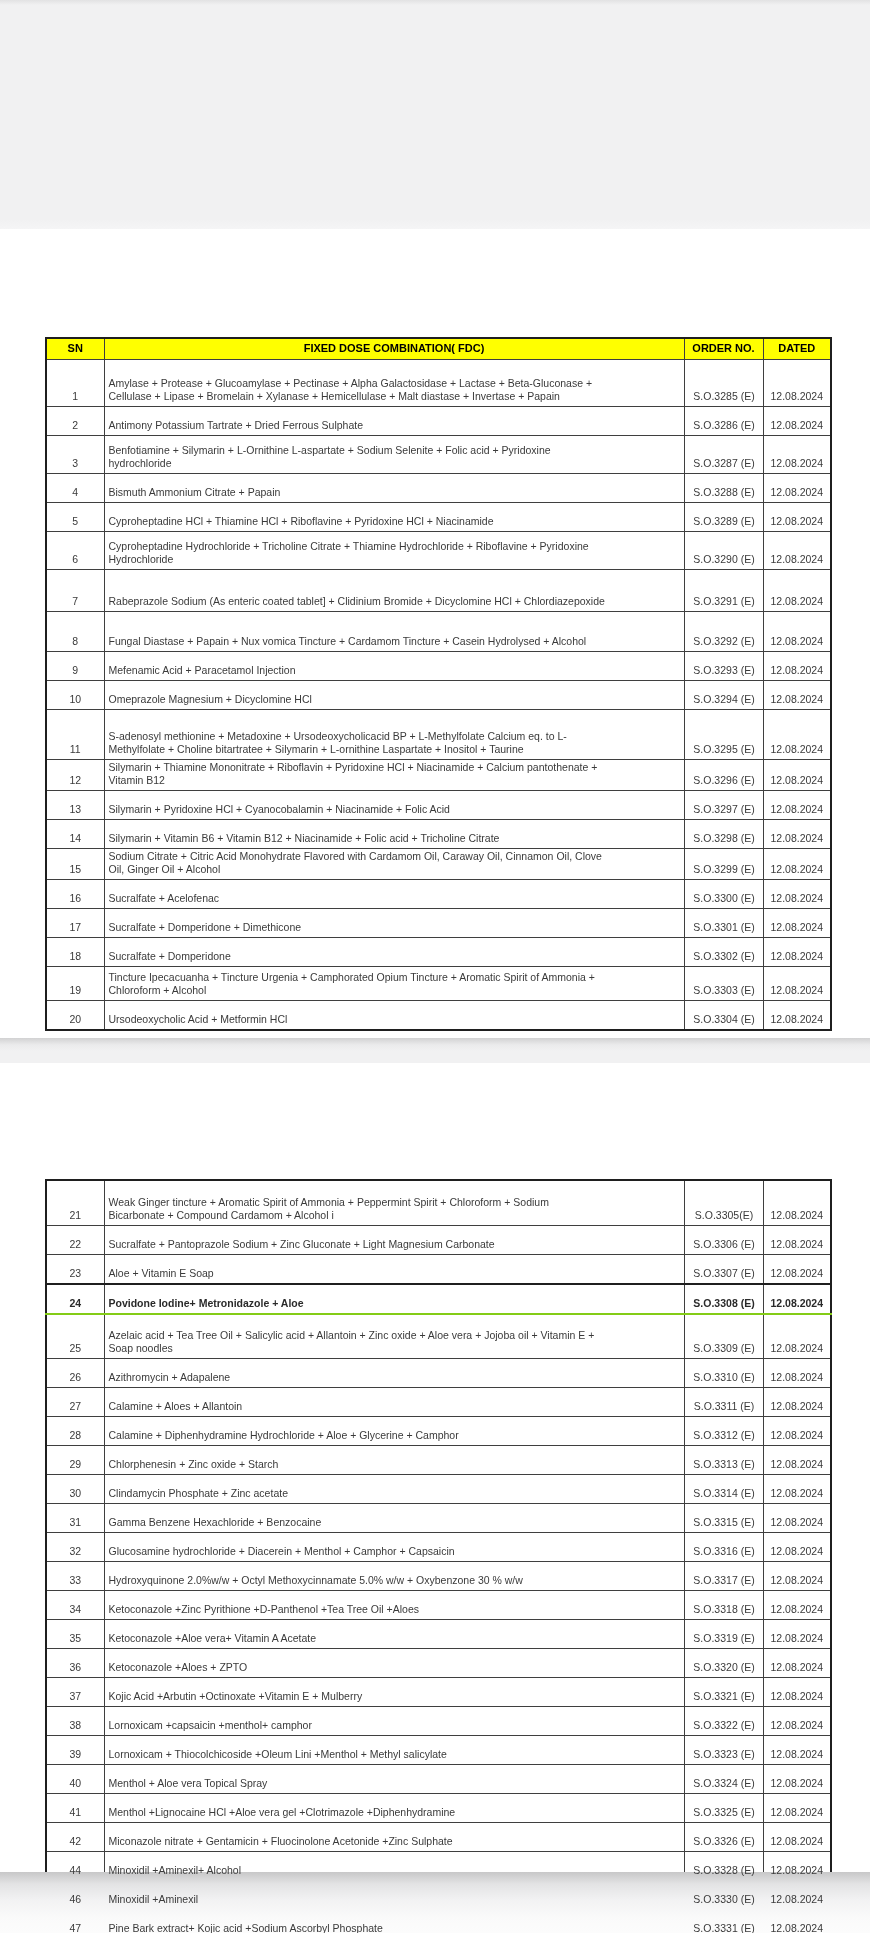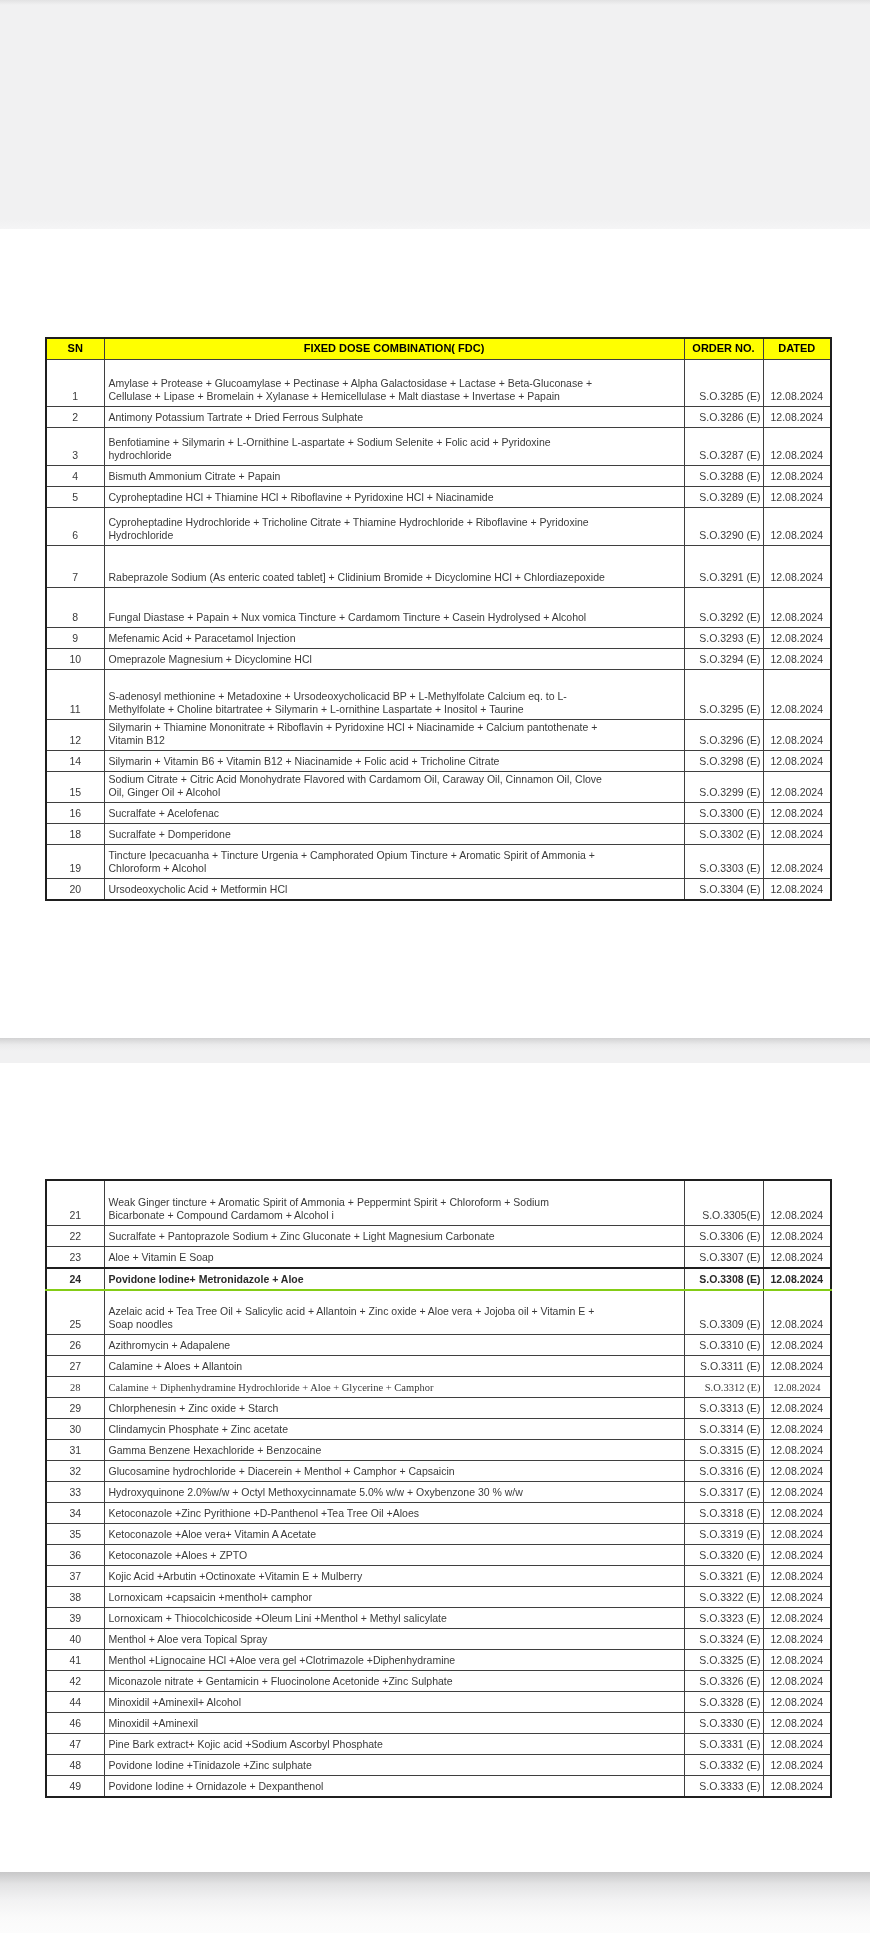--- a/index.html
+++ b/index.html
@@ -23,21 +23,21 @@
   }
   table.fdc-table th, table.fdc-table td {
     border:1px solid #3f3f3f; vertical-align:bottom; overflow:hidden;
   }
   table.fdc-table thead th {
     background:#ffff00; color:#000000; font-weight:700; font-size:11px;
     height:21px; text-align:center; vertical-align:middle; padding:1px 2px;
   }
   td.sn  { text-align:center; padding:1px 2px 3px; }
   td.fdc { text-align:left; padding:1px 4px 3px; white-space:pre-wrap; }
-  td.ord { text-align:right; padding:4px 2px 3px 3px; white-space:nowrap; }
+  td.ord { text-align:center; padding:12px 2px 3px 3px; white-space:nowrap; }
   td.dat { text-align:center; padding:1px 1px 3px; white-space:nowrap; }
   tr.bold-row td { font-weight:700; color:#2a2a2a; }
   tr.bold-row td { border-top:2px solid #1f1f1f; border-bottom:2px solid #84cc16; }
 </style>
 </head>
 <body>
 
 <div class="canvas">
 
   <div class="gutter gutter-top"></div>
@@ -130,36 +130,48 @@
             <td class="dat">12.08.2024</td>
           </tr>
           <tr style="height: 31px;">
             <td class="sn">12</td>
             <td class="fdc">Silymarin + Thiamine Mononitrate + Riboflavin + Pyridoxine HCl + Niacinamide + Calcium pantothenate +
 Vitamin B12</td>
             <td class="ord">S.O.3296 (E)</td>
             <td class="dat">12.08.2024</td>
           </tr>
           <tr style="height: 17px;">
+            <td class="sn">13</td>
+            <td class="fdc">Silymarin + Pyridoxine HCl + Cyanocobalamin + Niacinamide + Folic Acid</td>
+            <td class="ord">S.O.3297 (E)</td>
+            <td class="dat">12.08.2024</td>
+          </tr>
+          <tr style="height: 17px;">
             <td class="sn">14</td>
             <td class="fdc">Silymarin + Vitamin B6 + Vitamin B12 + Niacinamide + Folic acid + Tricholine Citrate</td>
             <td class="ord">S.O.3298 (E)</td>
             <td class="dat">12.08.2024</td>
           </tr>
           <tr style="height: 31px;">
             <td class="sn">15</td>
             <td class="fdc">Sodium Citrate + Citric Acid Monohydrate Flavored with Cardamom Oil, Caraway Oil, Cinnamon Oil, Clove
 Oil, Ginger Oil + Alcohol</td>
             <td class="ord">S.O.3299 (E)</td>
             <td class="dat">12.08.2024</td>
           </tr>
           <tr style="height: 17px;">
             <td class="sn">16</td>
             <td class="fdc">Sucralfate + Acelofenac</td>
             <td class="ord">S.O.3300 (E)</td>
+            <td class="dat">12.08.2024</td>
+          </tr>
+          <tr style="height: 17px;">
+            <td class="sn">17</td>
+            <td class="fdc">Sucralfate + Domperidone + Dimethicone</td>
+            <td class="ord">S.O.3301 (E)</td>
             <td class="dat">12.08.2024</td>
           </tr>
           <tr style="height: 17px;">
             <td class="sn">18</td>
             <td class="fdc">Sucralfate + Domperidone</td>
             <td class="ord">S.O.3302 (E)</td>
             <td class="dat">12.08.2024</td>
           </tr>
           <tr style="height: 34px;">
             <td class="sn">19</td>
@@ -226,21 +238,21 @@
             <td class="fdc">Azithromycin + Adapalene</td>
             <td class="ord">S.O.3310 (E)</td>
             <td class="dat">12.08.2024</td>
           </tr>
           <tr style="height: 17px;">
             <td class="sn">27</td>
             <td class="fdc">Calamine + Aloes + Allantoin</td>
             <td class="ord">S.O.3311 (E)</td>
             <td class="dat">12.08.2024</td>
           </tr>
-          <tr style="height: 17px; font-family: Liberation Serif, serif;">
+          <tr style="height: 17px;">
             <td class="sn">28</td>
             <td class="fdc">Calamine + Diphenhydramine Hydrochloride + Aloe + Glycerine + Camphor</td>
             <td class="ord">S.O.3312 (E)</td>
             <td class="dat">12.08.2024</td>
           </tr>
           <tr style="height: 17px;">
             <td class="sn">29</td>
             <td class="fdc">Chlorphenesin + Zinc oxide + Starch</td>
             <td class="ord">S.O.3313 (E)</td>
             <td class="dat">12.08.2024</td>

